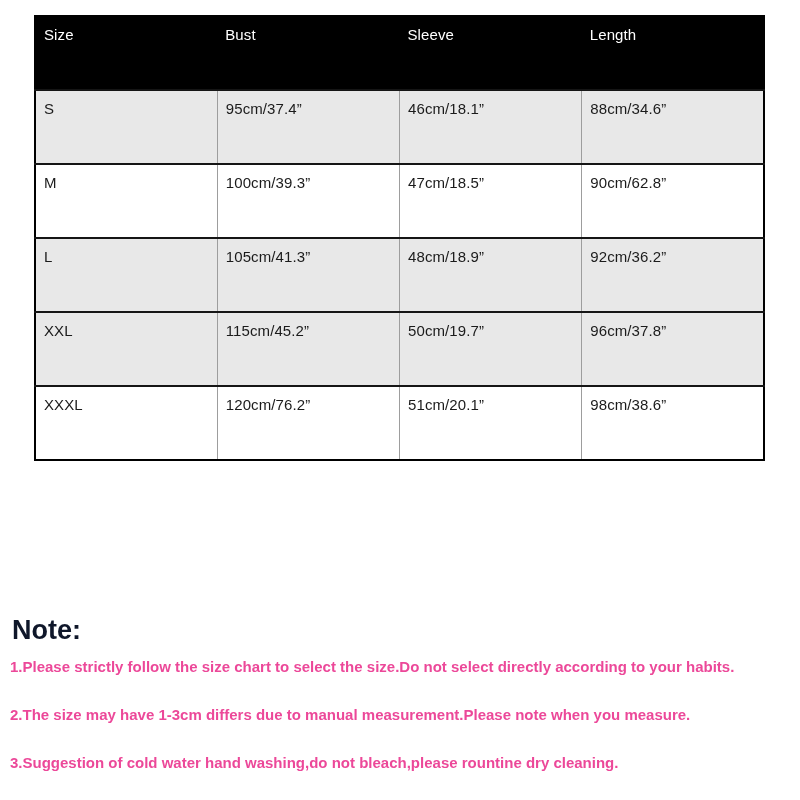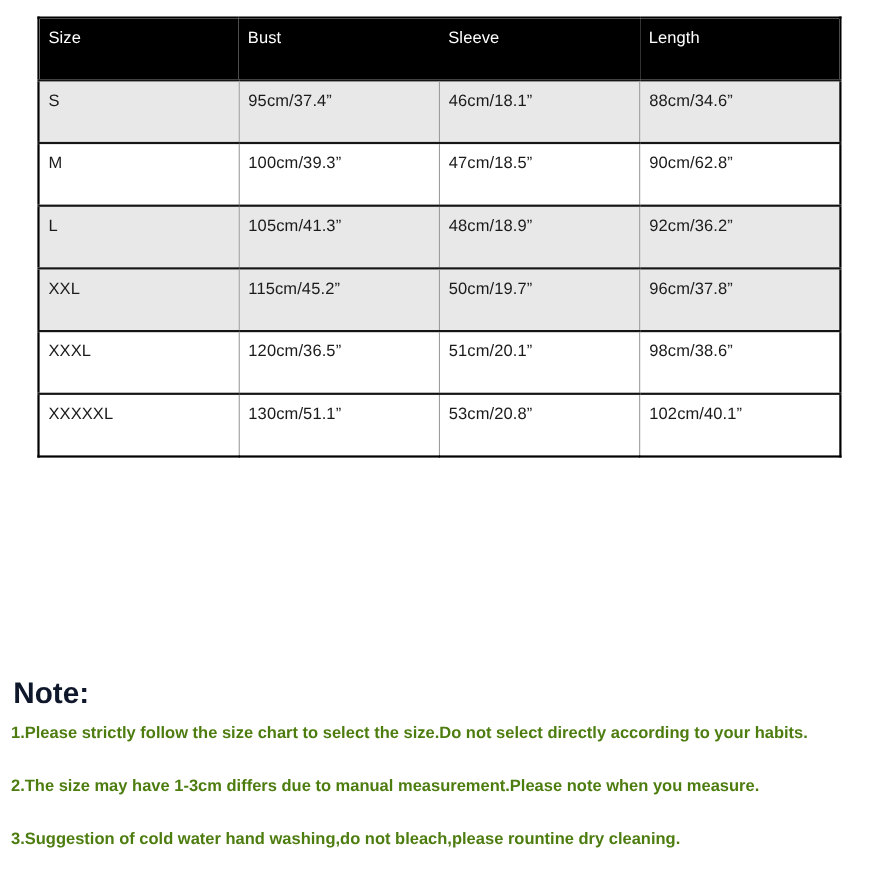--- a/index.html
+++ b/index.html
@@ -14,21 +14,21 @@
     position: absolute;
     left: 34px;
     top: 15px;
     width: 731px;
     border-collapse: collapse;
     table-layout: fixed;
     border: 2px solid #000000;
   }
   .size-table th,
   .size-table td {
-    height: 57px;
+    height: 74px;
     vertical-align: top;
     text-align: left;
     padding: 9px 4px 0 8px;
     font-size: 15px;
     font-weight: 400;
     letter-spacing: 0.1px;
     white-space: nowrap;
     overflow: hidden;
   }
   .size-table th {
@@ -54,21 +54,21 @@
     line-height: 32px;
     font-weight: 700;
     color: #0f172a;
   }
   .note-item {
     position: absolute;
     left: 10px;
     font-size: 15px;
     line-height: 18px;
     font-weight: 700;
-    color: #4d7c0f;
+    color: #ec4899;
     white-space: nowrap;
   }
   .note-item.n0 { top: 658px; }
   .note-item.n1 { top: 706px; }
   .note-item.n2 { top: 754px; }
 </style>
 </head>
 <body>
 
 <table class="size-table">
@@ -100,29 +100,23 @@
       <td>92cm/36.2”</td>
     </tr>
     <tr class="alt">
       <td>XXL</td>
       <td>115cm/45.2”</td>
       <td>50cm/19.7”</td>
       <td>96cm/37.8”</td>
     </tr>
     <tr>
       <td>XXXL</td>
-      <td>120cm/36.5”</td>
+      <td>120cm/76.2”</td>
       <td>51cm/20.1”</td>
       <td>98cm/38.6”</td>
-    </tr>
-    <tr>
-      <td>XXXXXL</td>
-      <td>130cm/51.1”</td>
-      <td>53cm/20.8”</td>
-      <td>102cm/40.1”</td>
     </tr>
   </tbody>
 </table>
 
 <div class="note-title">Note:</div>
 <div class="note-item n0">1.Please strictly follow the size chart to select the size.Do not select directly according to your habits.</div>
 <div class="note-item n1">2.The size may have 1-3cm differs due to manual measurement.Please note when you measure.</div>
 <div class="note-item n2">3.Suggestion of cold water hand washing,do not bleach,please rountine dry cleaning.</div>
 
 </body></html>

